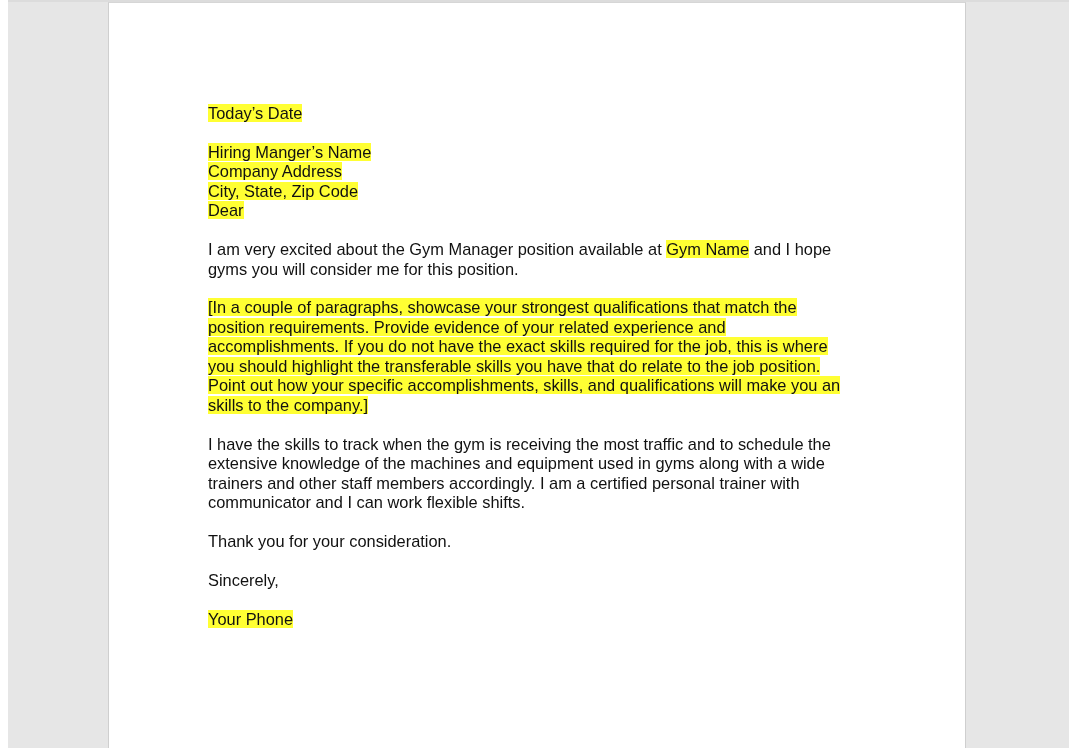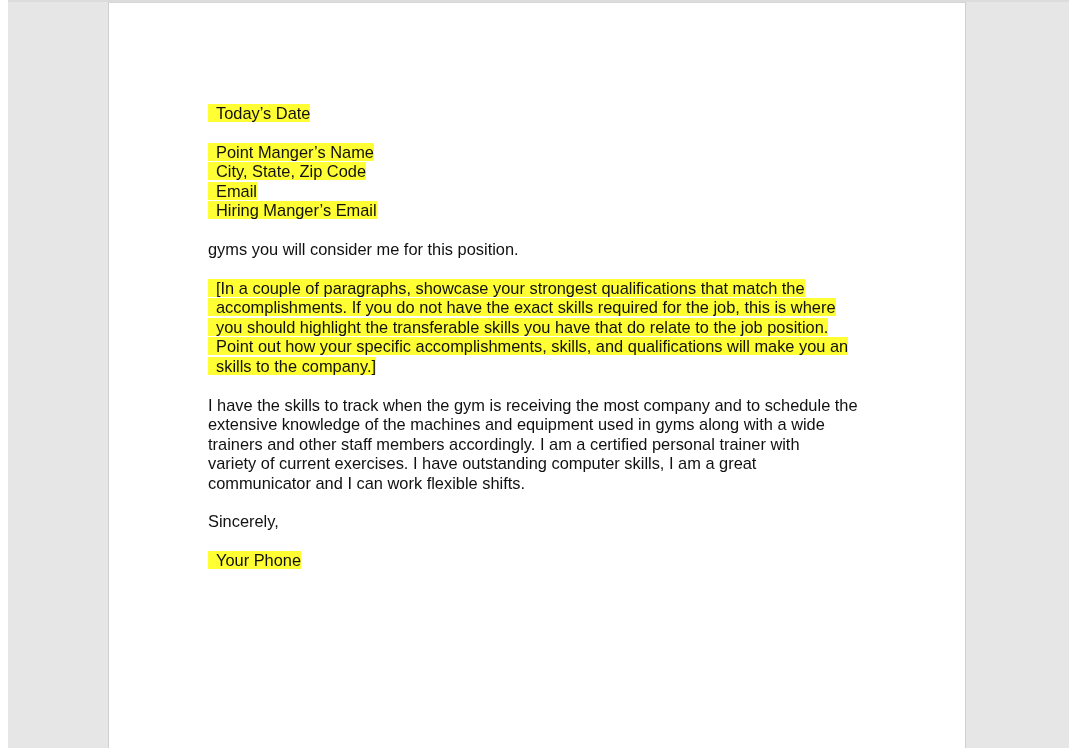--- a/index.html
+++ b/index.html
@@ -46,63 +46,65 @@
     font-family: "Liberation Sans", sans-serif;
     font-size: 16.4px;
     line-height: 19.45px;
     color: #111111;
   }
   .para {
     margin: 0 0 19.45px 0;
     white-space: nowrap;
   }
   .line { display: block; }
-  .hl { background: #ffff33; padding-left: 8px; }
+  .hl { background: #ffff33; }
 </style>
 </head>
 <body>
 
 <div class="viewport"></div>
 <div class="topline"></div>
 
 <div class="page">
   <div class="body-text">
 
     <p class="para">
       <span class="hl">Today’s Date</span>
     </p>
 
     <p class="para">
-      <span class="line"><span class="hl">Point Manger’s Name</span></span>
+      <span class="line"><span class="hl">Hiring Manger’s Name</span></span>
+      <span class="line"><span class="hl">Company Address</span></span>
       <span class="line"><span class="hl">City, State, Zip Code</span></span>
-      <span class="line"><span class="hl">Email</span></span>
-      <span class="line"><span class="hl">Hiring Manger’s Email</span></span>
+      <span class="line"><span class="hl">Dear</span></span>
     </p>
 
 
     <p class="para">
+      <span class="line"><span style="white-space:pre">I am very excited about the Gym Manager position available at </span><span class="hl">Gym Name</span><span style="white-space:pre"> and I hope</span></span>
       <span class="line">gyms you will consider me for this position.</span>
     </p>
 
     <p class="para">
       <span class="line"><span class="hl">[In a couple of paragraphs, showcase your strongest qualifications that match the</span></span>
+      <span class="line"><span class="hl">position requirements. Provide evidence of your related experience and</span></span>
       <span class="line"><span class="hl">accomplishments. If you do not have the exact skills required for the job, this is where</span></span>
       <span class="line"><span class="hl">you should highlight the transferable skills you have that do relate to the job position.</span></span>
       <span class="line"><span class="hl">Point out how your specific accomplishments, skills, and qualifications will make you an</span></span>
       <span class="line"><span class="hl">skills to the company.]</span></span>
     </p>
 
     <p class="para">
-      <span class="line">I have the skills to track when the gym is receiving the most company and to schedule the</span>
+      <span class="line">I have the skills to track when the gym is receiving the most traffic and to schedule the</span>
       <span class="line">extensive knowledge of the machines and equipment used in gyms along with a wide</span>
       <span class="line">trainers and other staff members accordingly. I am a certified personal trainer with</span>
-      <span class="line">variety of current exercises. I have outstanding computer skills, I am a great</span>
       <span class="line">communicator and I can work flexible shifts.</span>
     </p>
 
+    <p class="para">Thank you for your consideration.</p>
 
     <p class="para">Sincerely,</p>
 
     <p class="para">
       <span class="hl">Your Phone</span>
     </p>
 
   </div>
 </div>
 

